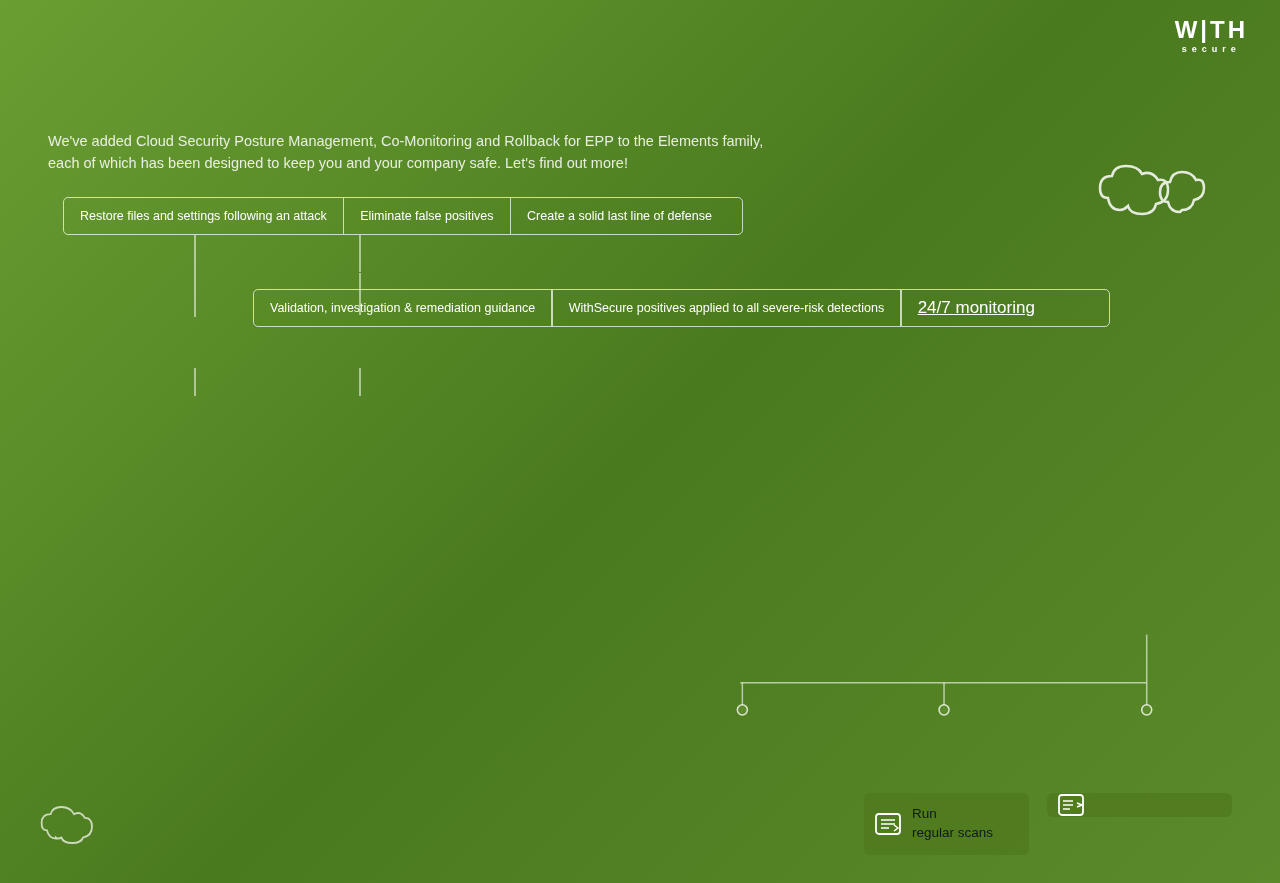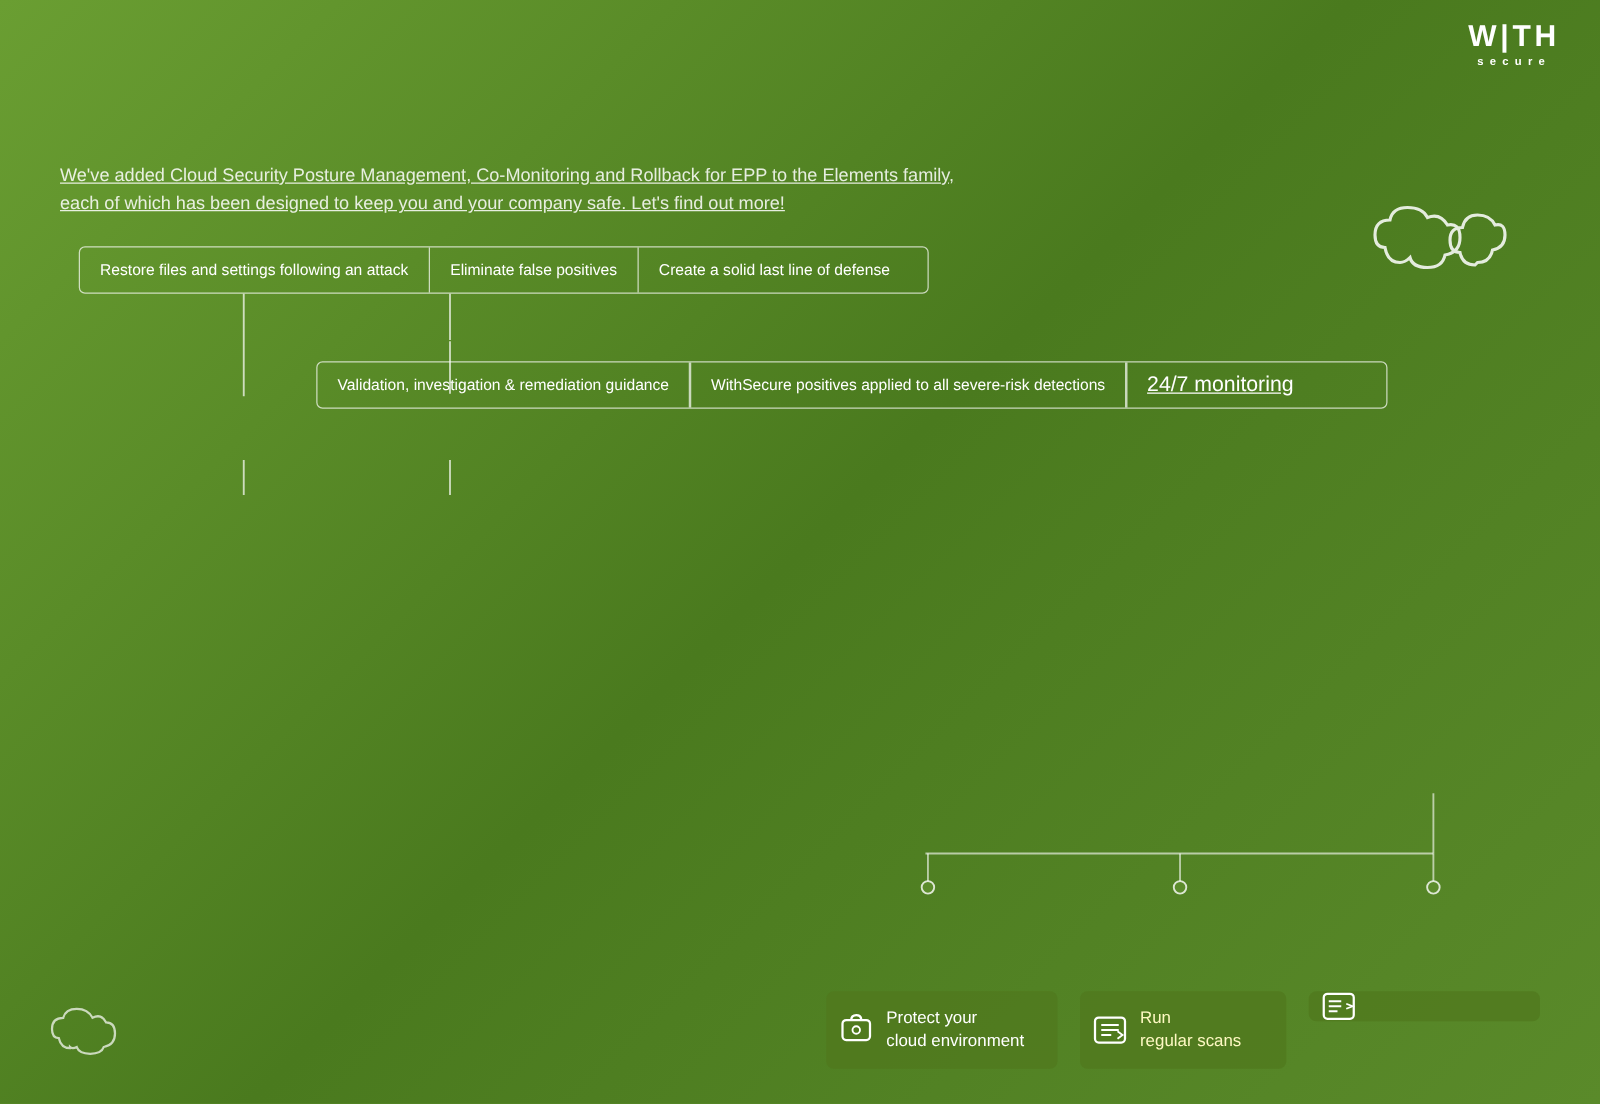--- a/index.html
+++ b/index.html
@@ -65,21 +65,20 @@
       margin-bottom: 12px;
       line-height: 1.1;
     }
 
     .subtitle {
       font-size: 15px;
       color: rgba(255,255,255,0.9);
       margin-bottom: 30px;
       line-height: 1.5;
       max-width: 700px;
-      text-decoration: underline;
     }
 
     
     .layout {
       display: flex;
       flex-direction: column;
       height: 100%;
       padding: 28px 48px 20px;
     }
   </style>
@@ -266,42 +265,32 @@
       <line x1="893" y1="48" x2="893" y2="75" stroke="rgba(255,255,255,0.6)" stroke-width="1.5"></line>
       <line x1="1095" y1="48" x2="1095" y2="75" stroke="rgba(255,255,255,0.6)" stroke-width="1.5"></line>
 
       <circle cx="692" cy="75" r="5" fill="#5c8c2c" stroke="rgba(255,255,255,0.8)" stroke-width="1.5"></circle>
       <circle cx="893" cy="75" r="5" fill="#5c8c2c" stroke="rgba(255,255,255,0.8)" stroke-width="1.5"></circle>
       <circle cx="1095" cy="75" r="5" fill="#5c8c2c" stroke="rgba(255,255,255,0.8)" stroke-width="1.5"></circle>
     </svg>
 
     <div style="position:absolute;bottom:8px;right:0;display:flex;gap:18px;align-items:flex-start;">
 
-      <div style="background:rgba(80,120,30,0.75);border-radius:6px;padding:12px 18px 12px 48px;position:relative;min-width:185px;text-align:left;">
-        <div style="position:absolute;left:10px;top:50%;transform:translateY(-50%);width:28px;height:28px;">
-          <svg viewBox="0 0 28 28" fill="none">
-            <rect x="3" y="6" width="22" height="16" rx="3" stroke="white" stroke-width="1.8" fill="none"></rect>
-            <path d="M10 6 Q10 2 14 2 Q18 2 18 6" stroke="white" stroke-width="1.8" fill="none"></path>
-            <circle cx="14" cy="14" r="3" stroke="white" stroke-width="1.5" fill="none"></circle>
-          </svg>
-        </div>
-        <div style="font-size:13.5px;color:white;line-height:1.4;">Protect your<br>cloud environment</div>
-      </div>
 
       <div style="background:rgba(80,120,30,0.75);border-radius:6px;padding:12px 18px 12px 48px;position:relative;min-width:165px;text-align:left;">
         <div style="position:absolute;left:10px;top:50%;transform:translateY(-50%);width:28px;height:28px;">
           <svg viewBox="0 0 28 28" fill="none">
             <rect x="2" y="4" width="24" height="20" rx="3" stroke="white" stroke-width="1.8" fill="none"></rect>
             <line x1="7" y1="10" x2="21" y2="10" stroke="white" stroke-width="1.5"></line>
             <line x1="7" y1="14" x2="21" y2="14" stroke="white" stroke-width="1.5"></line>
             <line x1="7" y1="18" x2="15" y2="18" stroke="white" stroke-width="1.5"></line>
             <path d="M20 15 L24 18 L20 21" stroke="white" stroke-width="1.5" fill="none"></path>
           </svg>
         </div>
-        <div style="font-size:13.5px;color:#fef9c3;line-height:1.4;">Run<br>regular scans</div>
+        <div style="font-size:13.5px;color:#0f172a;line-height:1.4;">Run<br>regular scans</div>
       </div>
 
       <div style="background:rgba(80,120,30,0.75);border-radius:6px;padding:12px 18px 12px 48px;position:relative;min-width:185px;text-align:left;">
         <div style="position:absolute;left:10px;top:50%;transform:translateY(-50%);width:28px;height:28px;">
           <svg viewBox="0 0 28 28" fill="none">
             <rect x="2" y="4" width="24" height="20" rx="3" stroke="white" stroke-width="1.8" fill="none"></rect>
             <line x1="6" y1="10" x2="16" y2="10" stroke="white" stroke-width="1.5"></line>
             <line x1="6" y1="14" x2="16" y2="14" stroke="white" stroke-width="1.5"></line>
             <line x1="6" y1="18" x2="13" y2="18" stroke="white" stroke-width="1.5"></line>
             <path d="M20 12 L25 14 L20 16" stroke="white" stroke-width="1.5" fill="none"></path>

